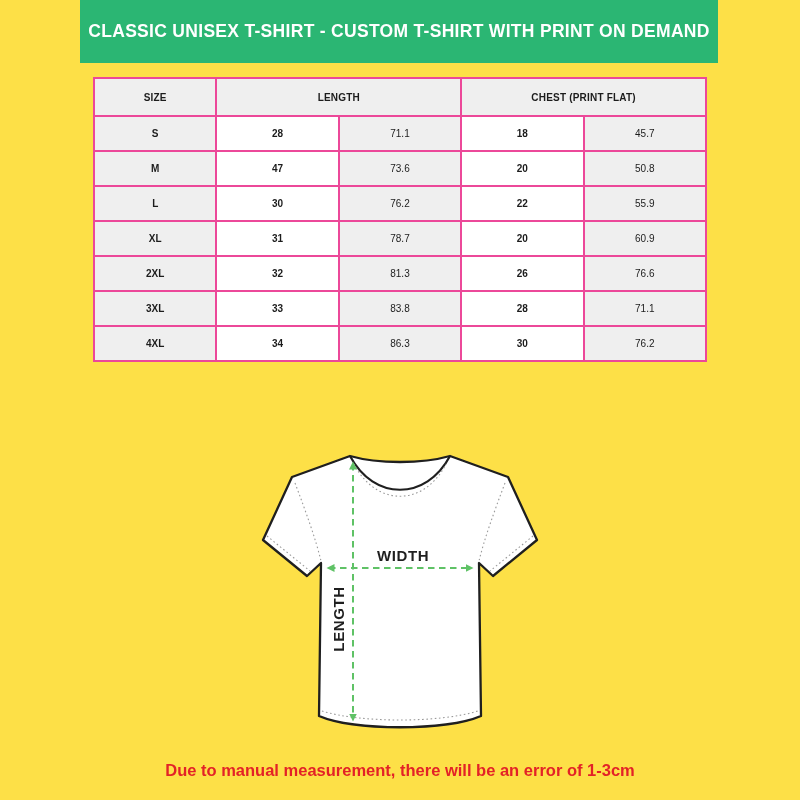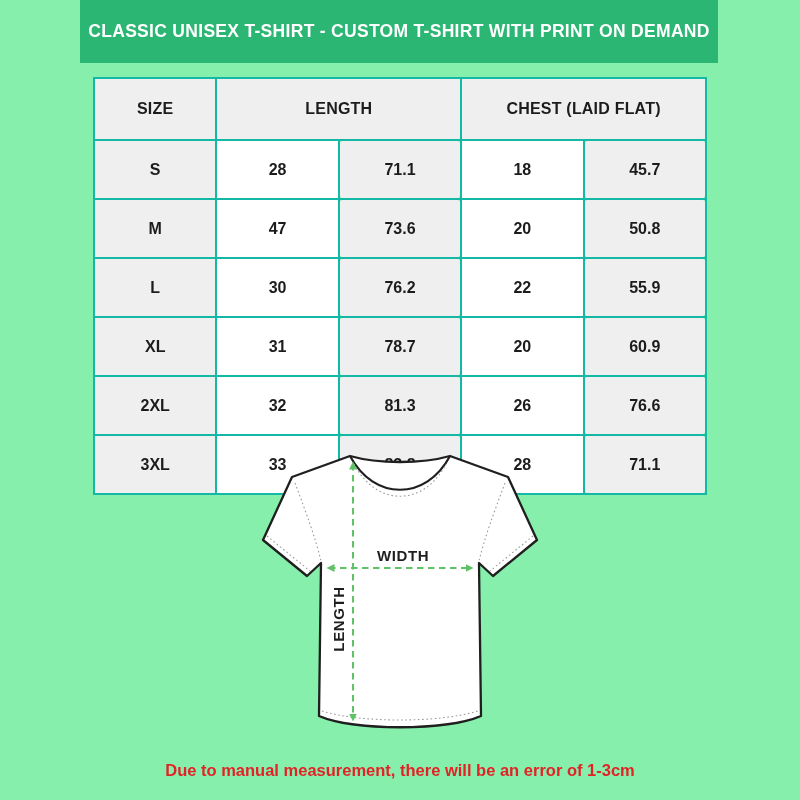--- a/index.html
+++ b/index.html
@@ -1,37 +1,37 @@
 <!DOCTYPE html>
 <html><head>
 <meta charset="utf-8">
 <style>
   html,body{margin:0;padding:0;background:#ffffff;}
   body{width:800px;height:800px;position:relative;overflow:hidden;
        font-family:"Liberation Sans", sans-serif;color:#1c1c1c;}
-  .page{position:absolute;inset:0;background:#86efac;}
+  .page{position:absolute;inset:0;background:#fde047;}
 
   
   .banner{position:absolute;left:80px;top:0;width:638px;height:63px;
           display:flex;align-items:center;justify-content:center;}
   .banner span{color:#ffffff;font-weight:700;font-size:17.5px;letter-spacing:.3px;
                white-space:nowrap;}
 
   
   table.chart{position:absolute;left:93px;top:77px;width:614px;
               border-collapse:collapse;table-layout:fixed;}
   table.chart col{width:20%;}
   table.chart th, table.chart td{
-      border:2px solid #14b8a6;text-align:center;vertical-align:middle;
-      font-size:16px;padding:12px;}
+      border:2px solid #ec4899;text-align:center;vertical-align:middle;
+      font-size:10px;padding:0;}
   table.chart th{height:36px;background:#efefef;font-weight:700;letter-spacing:.2px;}
   table.chart td{height:33px;}
   td.lbl{background:#efefef;font-weight:700;}
   td.in{background:#ffffff;font-weight:600;}
-  td.cm{background:#efefef;font-weight:700;border-radius:6px;}
+  td.cm{background:#efefef;font-weight:400;}
 
   
   .diagram{position:absolute;left:240px;top:440px;width:320px;height:310px;}
   .diagram text{font-family:"Liberation Sans", sans-serif;font-weight:700;
                 font-size:15px;letter-spacing:.6px;fill:#1f1f1f;}
 
   
   .note{position:absolute;left:0;top:761px;width:800px;text-align:center;
         font-weight:700;font-size:16.5px;}
 </style>
@@ -49,21 +49,21 @@
         <col>
         <col>
         <col>
         <col>
         <col>
       </colgroup>
     <thead>
       <tr>
         <th>SIZE</th>
         <th colspan="2">LENGTH</th>
-        <th colspan="2">CHEST (LAID FLAT)</th>
+        <th colspan="2">CHEST (PRINT FLAT)</th>
       </tr>
     </thead>
     <tbody>
       <tr>
         <td class="lbl">S</td>
         <td class="in">28</td>
         <td class="cm">71.1</td>
         <td class="in">18</td>
         <td class="cm">45.7</td>
       </tr>
@@ -95,20 +95,27 @@
         <td class="in">26</td>
         <td class="cm">76.6</td>
       </tr>
       <tr>
         <td class="lbl">3XL</td>
         <td class="in">33</td>
         <td class="cm">83.8</td>
         <td class="in">28</td>
         <td class="cm">71.1</td>
       </tr>
+      <tr>
+        <td class="lbl">4XL</td>
+        <td class="in">34</td>
+        <td class="cm">86.3</td>
+        <td class="in">30</td>
+        <td class="cm">76.2</td>
+      </tr>
     </tbody>
   </table>
 
   <svg class="diagram" viewBox="240 440 320 310" xmlns="http://www.w3.org/2000/svg">
     <defs>
       <marker id="ah" markerWidth="9" markerHeight="9" refX="5.5" refY="4" orient="auto-start-reverse" markerUnits="userSpaceOnUse">
         <path d="M0,0 L8,4 L0,8 Z" fill="#5fc266"></path>
       </marker>
     </defs>
 

